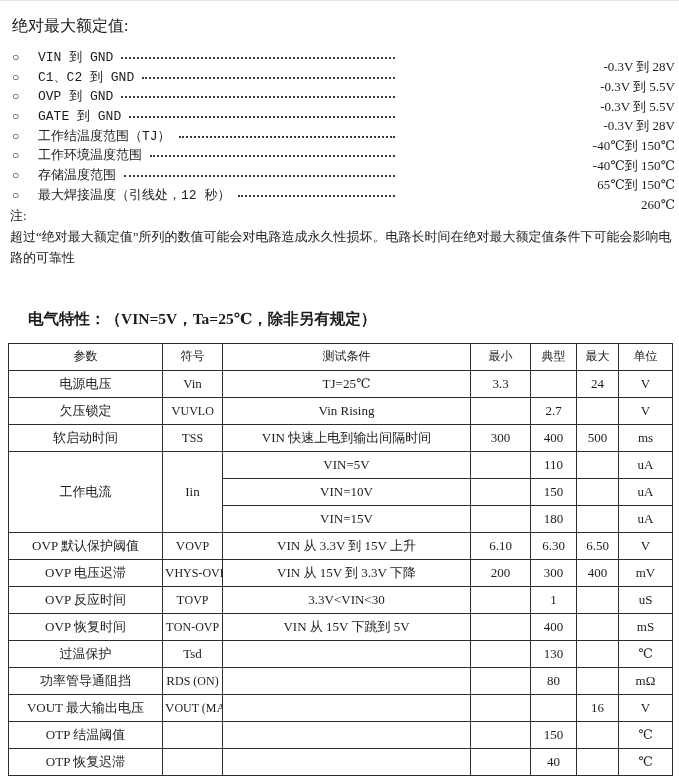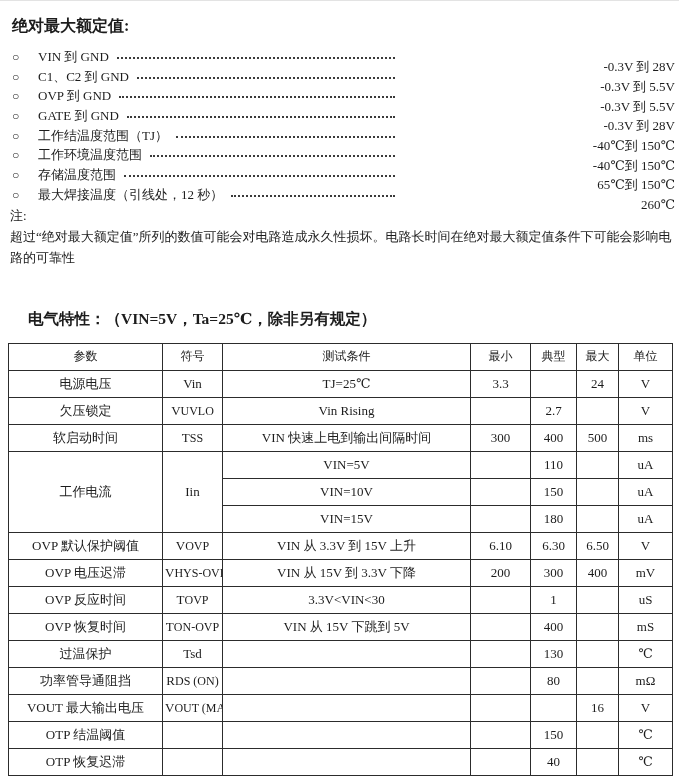--- a/index.html
+++ b/index.html
@@ -6,35 +6,35 @@
   body{
     width:679px;height:779px;overflow:hidden;
     font-family:"Liberation Serif","DejaVu Serif",serif;
     color:#1c1c1c;
     border-top:1px solid #e3e3e3;
     box-sizing:border-box;
   }
   .page{padding:8px 4px 0 10px;}
 
   .sec-title{
-    font-size:16px;font-weight:bold;
+    font-size:16px;font-weight:normal;
     margin:6px 0 10px 2px;line-height:22px;
   }
 
   
   ul.amr{list-style:none;margin:0;padding:0 0 0 2px;}
   ul.amr li{
     display:flex;align-items:center;
     height:19.7px;font-size:13px;white-space:nowrap;
   }
   .bullet{
     flex:none;width:26px;font-size:12px;line-height:1;
     color:#222;
   }
-  .amr-label{flex:none;}
+  .amr-label{flex:none;font-family:Liberation Mono, monospace;}
   .leader{
     flex:1;height:0;margin:0 8px 0 8px;
     border-bottom:2px dotted #3a3a3a;
     transform:translateY(1px);
   }
   .amr-value{flex:none;width:272px;text-align:right;margin-top:21px;}
 
   .note-label{font-size:13px;line-height:20px;margin-top:1px;}
   .note-text{
     font-size:13px;line-height:21px;width:662px;

